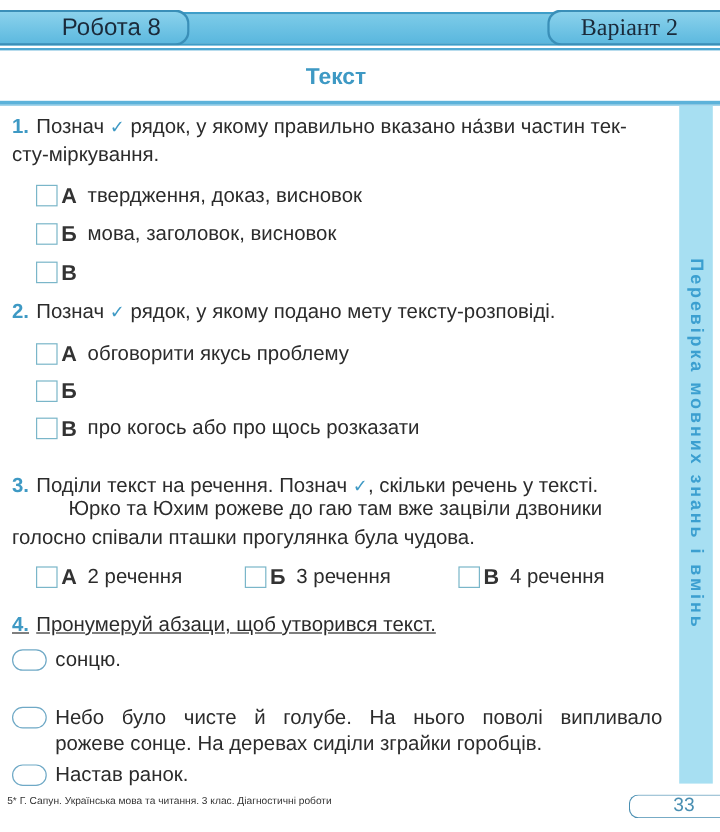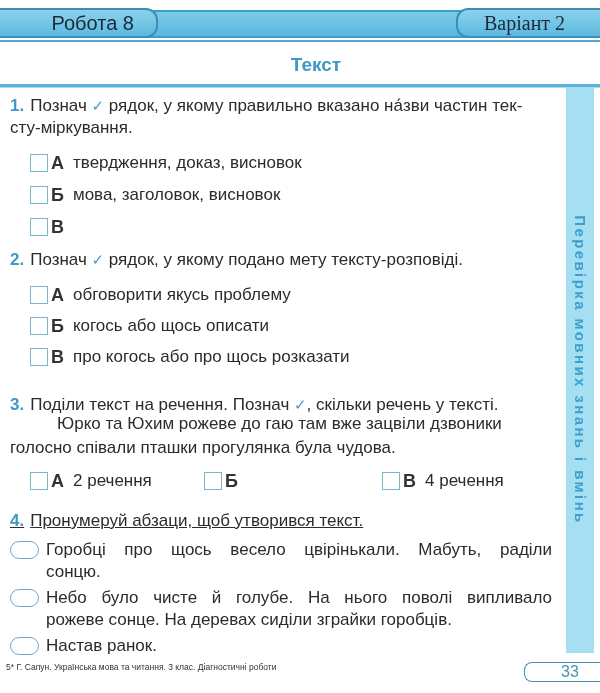--- a/index.html
+++ b/index.html
@@ -8,21 +8,21 @@
   .hdr-band { position:absolute; left:0; top:10px; width:600px; height:24px;
               background:linear-gradient(#7ccbe8,#5ab7de); border-top:2px solid #3e9ec9; border-bottom:2px solid #3e9ec9; }
   .hdr-line2 { position:absolute; left:0; top:40px; width:600px; height:2px; background:#4fa8d2; }
   .pill { position:absolute; top:8px; height:26px; background:linear-gradient(#8bd2ec,#5db9df);
           border:2px solid #3a8fb8; border-radius:12px; font-size:20px; color:#1a2a3a; line-height:26px; text-align:center; }
   .pill-left { left:-20px; width:176px; border-left:none; border-radius:0 12px 12px 0; }
   .pill-left span { position:absolute; right:22px; }
   .pill-right { left:456px; width:160px; border-right:none; border-radius:12px 0 0 12px; }
   .pill-right span { position:absolute; left:26px;font-family:Liberation Serif, serif; }
   .title { position:absolute; top:54px; left:0; width:560px; text-align:center; font-weight:bold;
-           font-size:19px; color:#3e99c4;margin-left:36px; }
+           font-size:19px; color:#3e99c4; }
   .title-line { position:absolute; left:0; top:84px; width:600px; height:3px; background:#5cb2da; border-bottom:1px solid #a9d8ec; }
   .side { position:absolute; left:566px; top:88px; width:28px; height:565px; background:#a7dff2; }
   .side-text { position:absolute; left:566px; top:190px; width:28px; height:360px; }
   .side-text span { position:absolute; left:50%; top:50%; transform:translate(-50%,-50%) rotate(90deg);
                     white-space:nowrap; font-size:15px; font-weight:bold; letter-spacing:2.4px; color:#3b9fd0; }
   .q { position:absolute; left:10px; font-size:17px; line-height:22px; color:#2b2b2b; }
   .qn { color:#3e99c4; font-weight:bold; margin-right:6px; }
   .check { color:#3e99c4; font-size:15px; }
   .opt { position:absolute; left:30px; font-size:17px; height:22px; line-height:22px; display:flex; align-items:center; }
   .box { width:18px; height:18px; border:1.5px solid #7ab6c9; background:#fff; margin-right:3px; box-sizing:border-box; }
@@ -80,21 +80,20 @@
   <span>рядок, у якому подано мету тексту-розповіді.</span>
 </div>
 <div class="opt" style="top:284px;">
     <span class="box"></span>
     <span class="ol">А</span>
     <span>обговорити якусь проблему</span>
   </div>
 <div class="opt" style="top:315px;">
     <span class="box"></span>
     <span class="ol">Б</span>
-    <span>когось або щось описати</span>
   </div>
 <div class="opt" style="top:346px;">
     <span class="box"></span>
     <span class="ol">В</span>
     <span>про когось або про щось розказати</span>
   </div>
 
 <div class="q" style="top:394px;">
   <span class="qn">3.</span><span>Поділи текст на речення. Познач</span>
   <span class="check">✓</span><span>, скільки речень у тексті.</span>
@@ -102,33 +101,33 @@
 <div class="para" style="top:412px;text-indent:47px;">Юрко та Юхим рожеве до гаю там вже зацвіли дзвоники</div>
 <div class="para" style="top:436px;">голосно співали пташки прогулянка була чудова.</div>
 <div class="opt" style="top:470px;">
     <span class="box"></span>
     <span class="ol">А</span>
     <span>2 речення</span>
   </div>
 <div class="opt" style="top:470px;left:204px;">
     <span class="box"></span>
     <span class="ol">Б</span>
+    <span>3 речення</span>
   </div>
 <div class="opt" style="top:470px;left:382px;">
     <span class="box"></span>
     <span class="ol">В</span>
     <span>4 речення</span>
   </div>
 
 <div class="q" style="top:510px;text-decoration:underline;">
   <span class="qn">4.</span><span>Пронумеруй абзаци, щоб утворився текст.</span>
 </div>
 <div class="oval" style="top:541px;"></div>
 <div class="q4t" style="top:539px;">
-    <div style="text-align-last:justify;">Горобці про щось весело цвірінькали. Мабуть, раділи</div>
     <div>сонцю.</div>
   </div>
 <div class="oval" style="top:589px;"></div>
 <div class="q4t" style="top:587px;">
     <div style="text-align-last:justify;">Небо було чисте й голубе. На нього поволі випливало</div>
     <div>рожеве сонце. На деревах сиділи зграйки горобців.</div>
   </div>
 <div class="oval" style="top:637px;"></div>
 <div class="q4t" style="top:635px;">
     <div>Настав ранок.</div>

